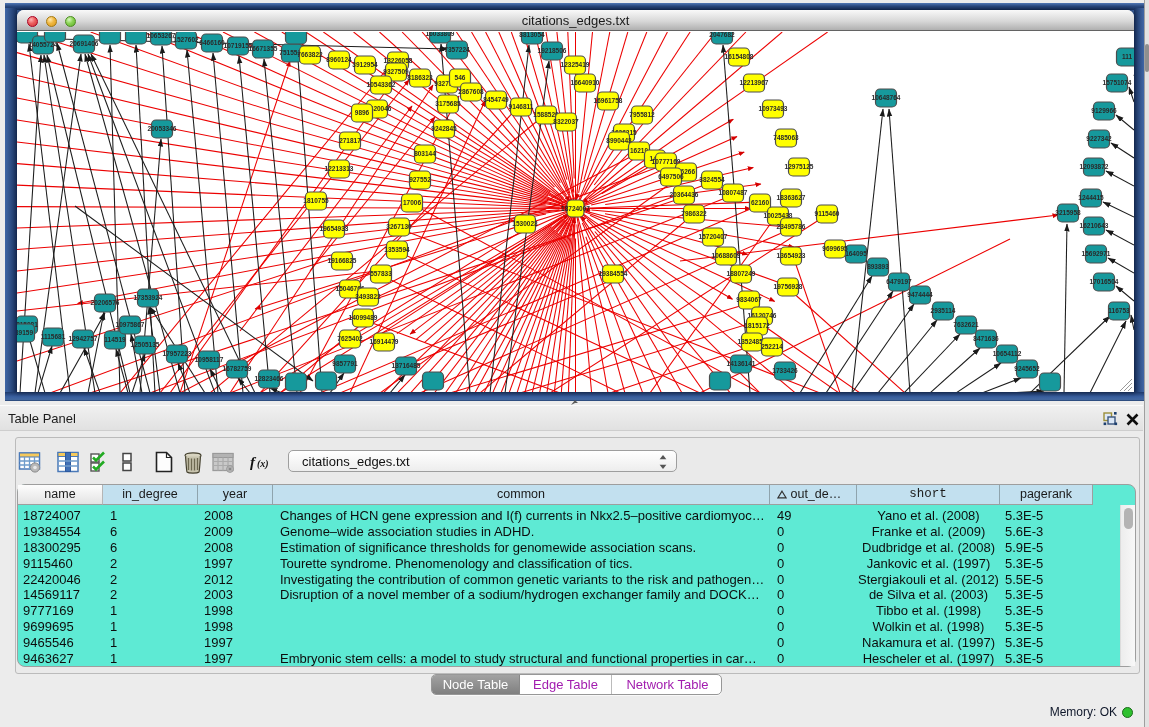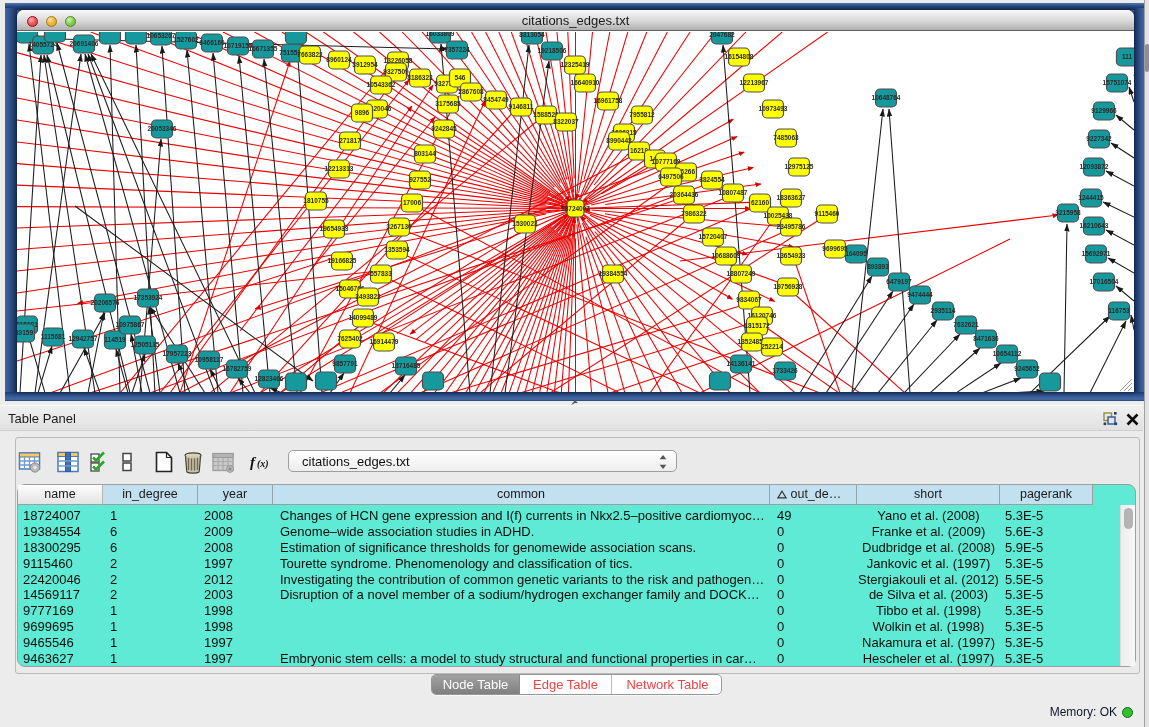--- a/index.html
+++ b/index.html
@@ -56,41 +56,41 @@
   background:#5eead4; border:1px solid #9e9e9e; border-radius:8px; }
 #thead { position:absolute; left:0; top:0; width:1117px; height:20px; font-size:12.5px; }
 .th { position:absolute; top:0; height:20px; background:#c2e0ef;
   border-right:1px solid #8fa4ad; border-bottom:1px solid #9e9e9e;
   text-align:center; line-height:19px; color:#1a1a1a; }
 #th1 { left:0; width:85px; background:linear-gradient(#fdfdfd,#e3e3e3); border-right:1px solid #b5b5b5; }
 #th2 { left:85px; width:95px; }
 #th3 { left:180px; width:75px; }
 #th4 { left:255px; width:497px; }
 #th5 { left:752px; width:87px; text-align:left; padding-left:7px; }
-#th6 { left:839px; width:143px; }
+#th6 { left:839px; width:143px;font-family:Liberation Mono, monospace; }
 #th7 { left:982px; width:93px; border-right:1px solid #9e9e9e; }
 #tbody { position:absolute; left:0; top:23px; width:1117px; }
 .tr { position:relative; height:15.9px; font-size:13px; color:#0d0d0d; white-space:nowrap; }
 .c { position:absolute; top:0; height:15.9px; line-height:15.7px; overflow:hidden; }
 .c1 { left:5px; width:80px; }
 .c2 { left:92px; width:85px; }
 .c3 { left:186px; width:68px; }
 .c4 { left:262px; width:488px; }
 .c5 { left:759px; width:78px; }
 .c6 { left:839px; width:143px; text-align:center; }
 .c7 { left:987px; width:88px; }
 #vscroll { position:absolute; left:1102px; top:20px; width:15px; height:161px;
   background:linear-gradient(90deg,#ededed,#f8f8f8); border-left:1px solid #dcdcdc; }
 #vthumb { position:absolute; left:2.5px; top:3px; width:9px; height:21px;
   background:#b4b4b4; border-radius:5px; }
 
 #segs { position:absolute; left:431px; top:243px; width:291px; height:21px;
   border:1px solid #979797; border-radius:5px; background:#fff; overflow:hidden;
   font-size:13px; text-align:center; box-shadow:0 1px 0 rgba(255,255,255,.7); }
-.seg { position:absolute; top:0; height:21px; line-height:20px; color:#ef4444; }
+.seg { position:absolute; top:0; height:21px; line-height:20px; color:#a21caf; }
 #seg1 { left:0; width:88px; background:linear-gradient(#a2a2a2,#7c7c7c); color:#fff;
   border-right:1px solid #888;text-align:center; }
 #seg2 { left:88px; width:92px; border-right:1px solid #bbb; }
 #seg3 { left:180px; width:111px; }
 #status { position:absolute; right:10px; top:274px; font-size:12px; color:#0f172a; }
 #memdot { display:inline-block; width:11px; height:11px; border-radius:50%;
   background:#2fc12f; border:1.5px solid #1c6b1c; vertical-align:-2px; margin-left:5px; }
 </style></head>
 <body>
 <div id="app">

